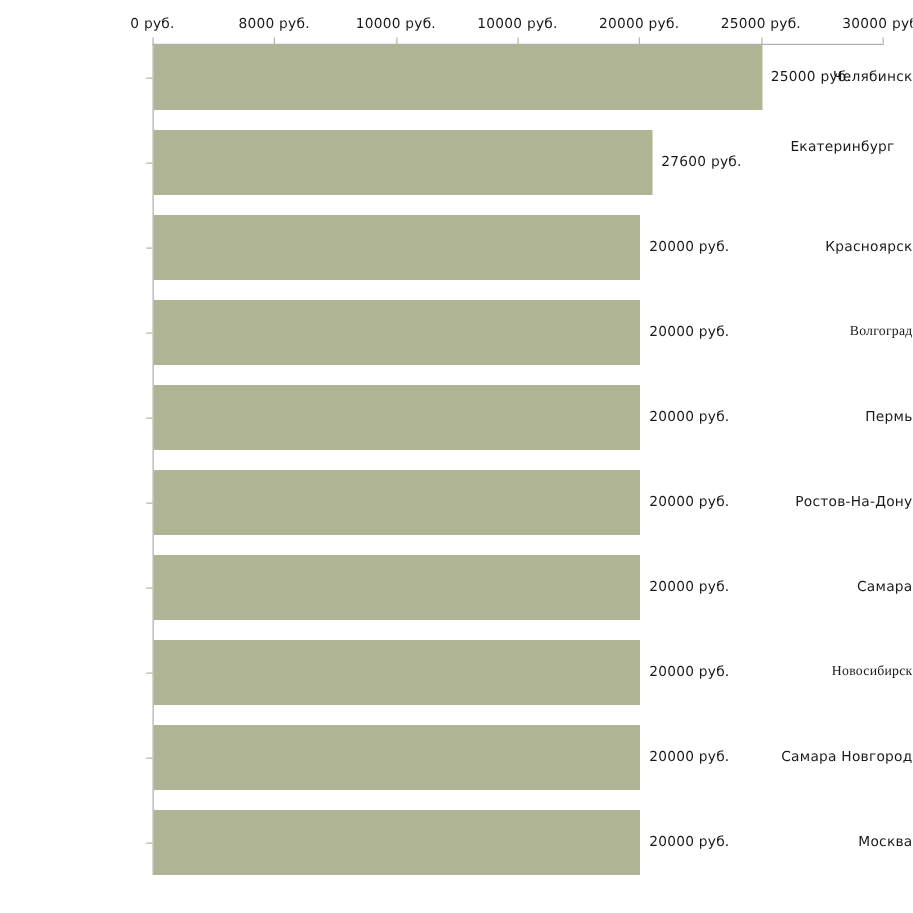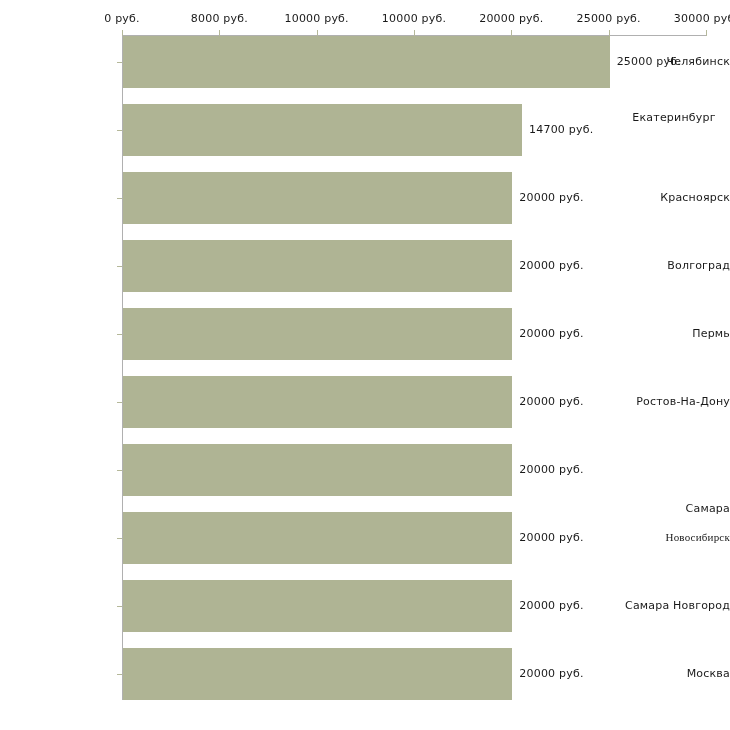--- a/index.html
+++ b/index.html
@@ -114,39 +114,39 @@
       <div class="x-tick-label" style="left: 706px;">30000 руб.</div>
     </div>
   <div id="y-ticks-layer">
       <div class="y-tick" style="top: 62px;"></div>
       <div class="y-tick-label" style="top: 55px;">Челябинск</div>
       <div class="y-tick" style="top: 130px;"></div>
       <div class="y-tick-label" style="top: 111px; text-align: center;">Екатеринбург</div>
       <div class="y-tick" style="top: 198px;"></div>
       <div class="y-tick-label" style="top: 191px;">Красноярск</div>
       <div class="y-tick" style="top: 266px;"></div>
-      <div class="y-tick-label" style="top: 259px;">Волгоград</div>
+      <div class="y-tick-label" style="top: 259px; font-family: Liberation Serif, serif;">Волгоград</div>
       <div class="y-tick" style="top: 334px;"></div>
       <div class="y-tick-label" style="top: 327px;">Пермь</div>
       <div class="y-tick" style="top: 402px;"></div>
       <div class="y-tick-label" style="top: 395px;">Ростов-На-Дону</div>
       <div class="y-tick" style="top: 470px;"></div>
-      <div class="y-tick-label" style="top: 463px; margin-top: 39px;">Самара</div>
+      <div class="y-tick-label" style="top: 463px;">Самара</div>
       <div class="y-tick" style="top: 538px;"></div>
       <div class="y-tick-label" style="top: 531px; font-family: Liberation Serif, serif;">Новосибирск</div>
       <div class="y-tick" style="top: 606px;"></div>
       <div class="y-tick-label" style="top: 599px;">Самара Новгород</div>
       <div class="y-tick" style="top: 674px;"></div>
       <div class="y-tick-label" style="top: 667px;">Москва</div>
     </div>
   <div id="bars-layer">
       <div class="bar" style="top: 36px; height: 52px; width: 486.667px; background: rgb(175, 180, 148);"></div>
       <div class="bar-label" style="left: 616.667px; top: 55px;">25000 руб.</div>
       <div class="bar" style="top: 104px; height: 52px; width: 399.067px; background: rgb(175, 180, 148);"></div>
-      <div class="bar-label" style="left: 529.067px; top: 123px;">14700 руб.</div>
+      <div class="bar-label" style="left: 529.067px; top: 123px;">27600 руб.</div>
       <div class="bar" style="top: 172px; height: 52px; width: 389.333px; background: rgb(175, 180, 148);"></div>
       <div class="bar-label" style="left: 519.333px; top: 191px;">20000 руб.</div>
       <div class="bar" style="top: 240px; height: 52px; width: 389.333px; background: rgb(175, 180, 148);"></div>
       <div class="bar-label" style="left: 519.333px; top: 259px;">20000 руб.</div>
       <div class="bar" style="top: 308px; height: 52px; width: 389.333px; background: rgb(175, 180, 148);"></div>
       <div class="bar-label" style="left: 519.333px; top: 327px;">20000 руб.</div>
       <div class="bar" style="top: 376px; height: 52px; width: 389.333px; background: rgb(175, 180, 148);"></div>
       <div class="bar-label" style="left: 519.333px; top: 395px;">20000 руб.</div>
       <div class="bar" style="top: 444px; height: 52px; width: 389.333px; background: rgb(175, 180, 148);"></div>
       <div class="bar-label" style="left: 519.333px; top: 463px;">20000 руб.</div>

